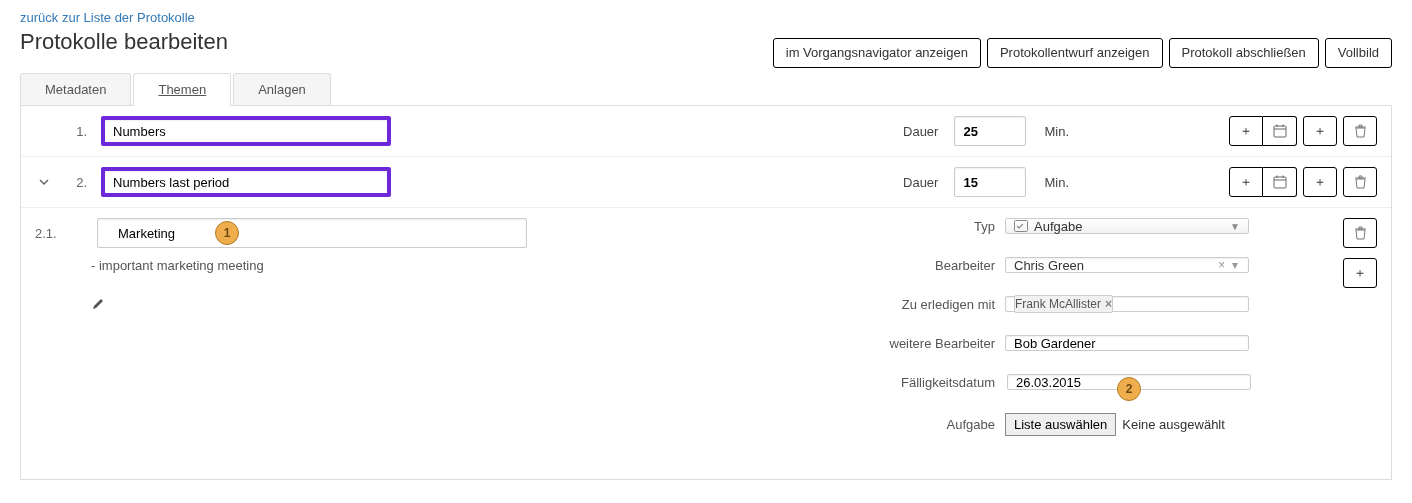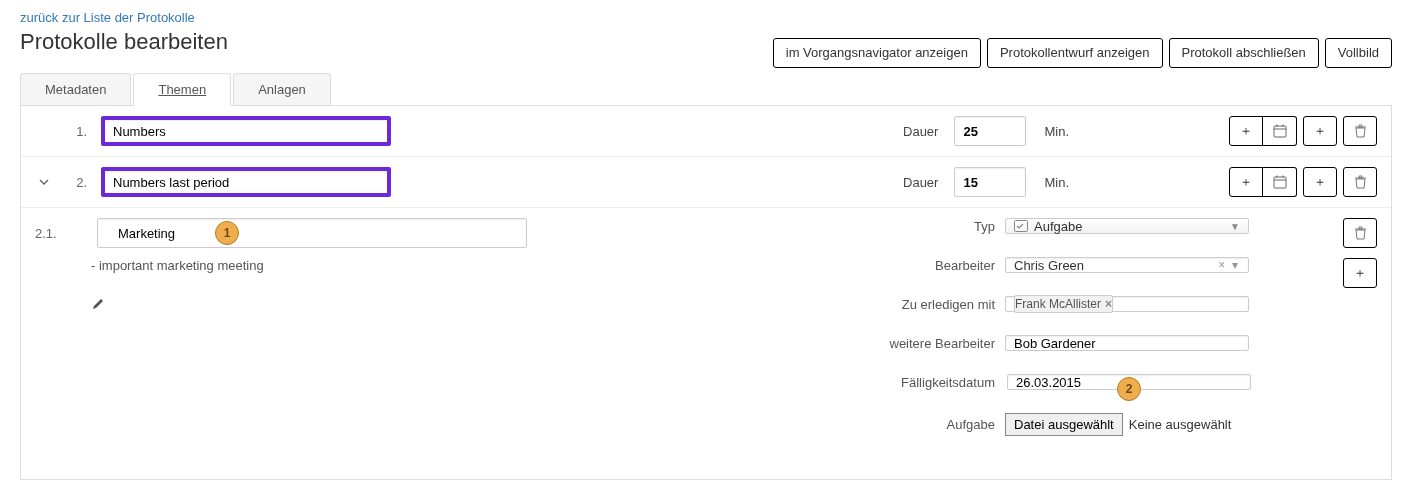--- a/index.html
+++ b/index.html
@@ -251,21 +251,21 @@
           <input class="text-box" type="text" value="Bob Gardener" style="">
         </div>
         <div class="form-row rel">
           <div class="form-label">Fälligkeitsdatum</div>
           <input class="text-box" type="text" value="26.03.2015" style="">
           <div class="badge" style="left:262px; top:3px;">2</div>
         </div>
         <div class="form-row">
           <div class="form-label">Aufgabe</div>
           <div style="display:flex; align-items:center; gap:6px;">
-            <button class="filebtn">Datei ausgewählt</button>
+            <button class="filebtn">Liste auswählen</button>
             <span>Keine ausgewählt</span>
           </div>
         </div>
       </div>
 
       <div class="sub-actions">
         <button class="btn btn-icon">
             <span>
               <svg width="13" height="14" viewBox="0 0 13 14">
                 <path d="M2 4h9l-1 9H3z M1 3h11 M5 1h3v2H5z" fill="none" stroke="#777"></path>

